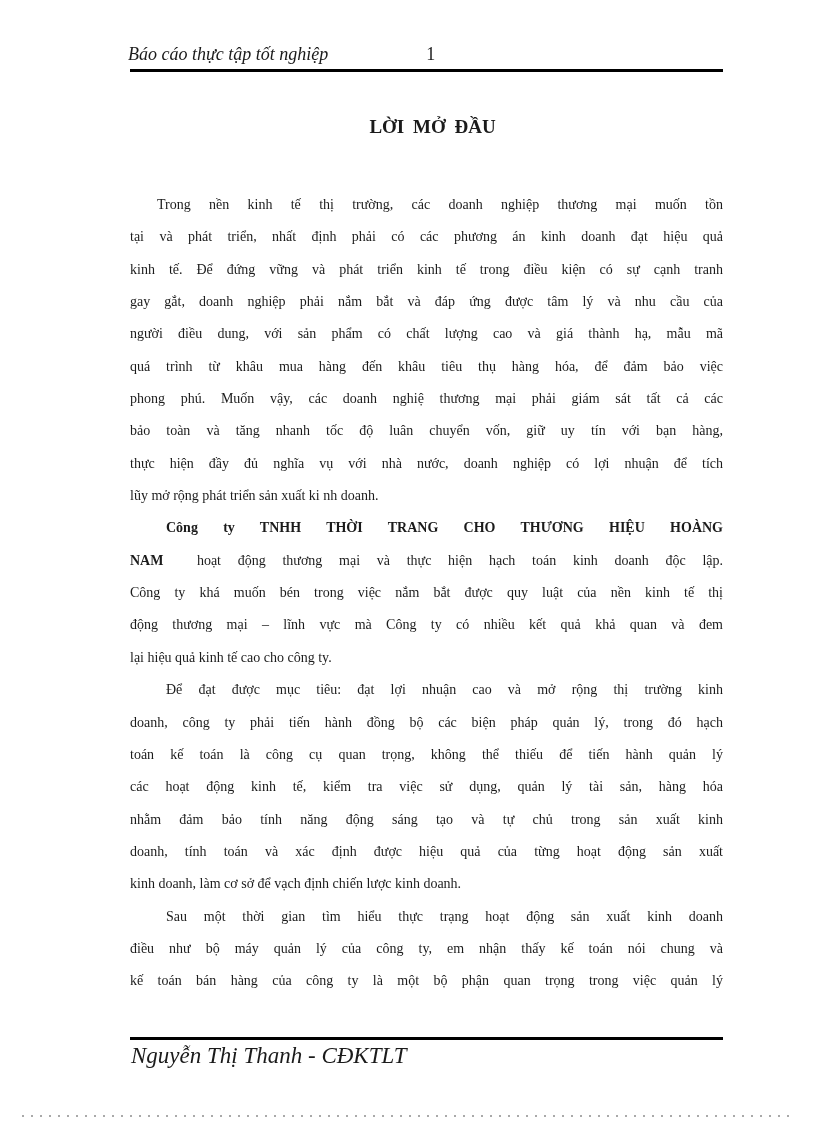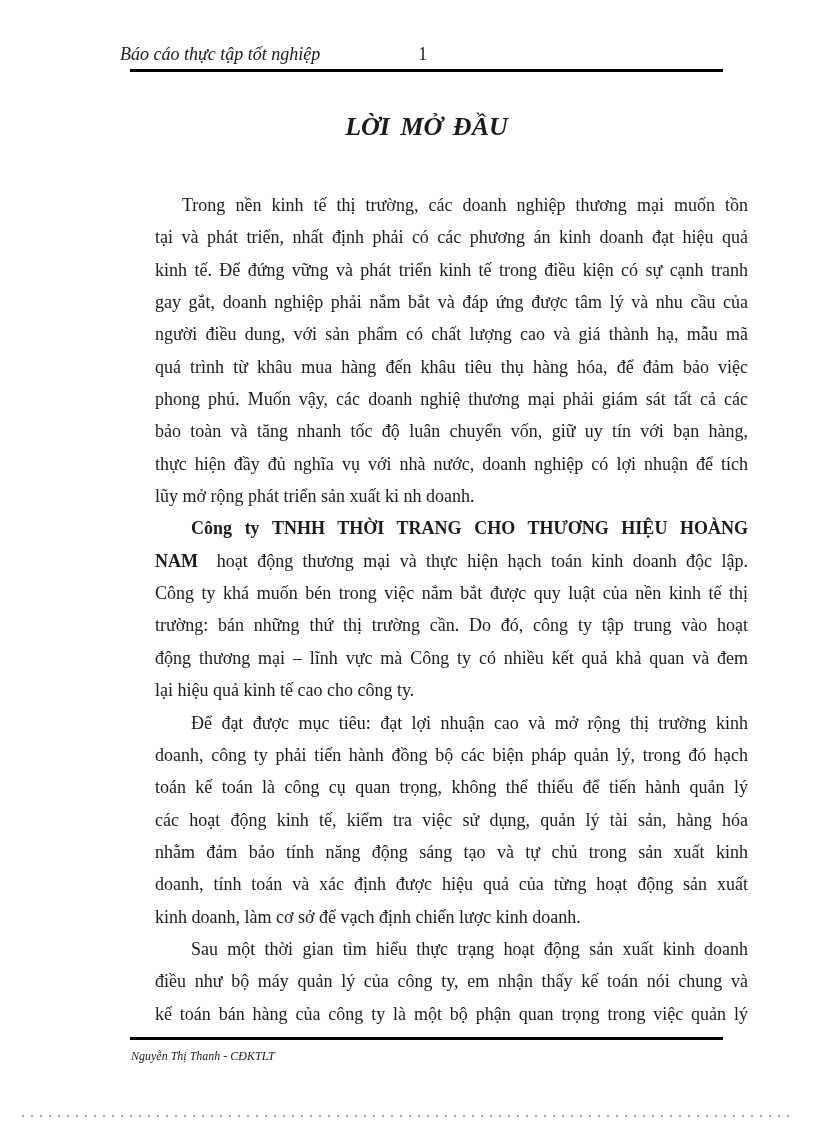--- a/index.html
+++ b/index.html
@@ -7,62 +7,60 @@
     position:relative;
     width:816px;height:1123px;
     margin:0 auto;
     background:#ffffff;
     font-family:"Liberation Serif","DejaVu Serif",serif;
     color:#1b1b1b;
     overflow:hidden;
   }
   
   .header{
-    position:absolute;top:42px;left:120px;width:592px;
+    position:absolute;top:42px;left:128px;width:592px;
     font-size:18px;line-height:24px;
     display:flex;align-items:baseline;
   }
   .header-title{font-style:italic;}
   .header-page-number{margin-left:98px;font-style:normal;}
   .header-rule{
     position:absolute;top:69px;left:130px;width:593px;height:3px;
     background:#000;
   }
   
   .doc-heading{
-    position:absolute;top:113px;left:130px;width:593px;
-    text-align:center;font-weight:bold;font-size:26px;line-height:28px;
+    position:absolute;top:113px;left:136px;width:593px;
+    text-align:center;font-weight:bold;font-size:19px;line-height:28px;
     word-spacing:4px;
-    font-style:italic;
   }
   
   .doc-body{
     position:absolute;top:189px;left:130px;width:593px;
-    font-size:18px;
-    margin-left:25px;
+    font-size:14px;
   }
   .para{margin:0;}
   .line{
     line-height:32.35px;
     text-align:justify;
     text-align-last:justify;
     -moz-text-align-last:justify;
   }
   .line.endline{text-align-last:left;-moz-text-align-last:left;}
   .line.first{text-indent:36px;}
   .para:first-child .line.first{text-indent:27px;}
   .b{font-weight:bold;}
   
   .footer-rule{
     position:absolute;top:1037px;left:130px;width:593px;height:2.5px;
     background:#000;
   }
   .footer{
     position:absolute;top:1044px;left:131px;width:592px;
-    font-style:italic;font-size:12px;line-height:24px;
+    font-style:italic;font-size:23px;line-height:24px;
   }
   
   .text-boundary-bottom{
     position:absolute;top:1115px;left:22px;width:770px;height:2px;
     background:repeating-linear-gradient(to right,#a9a9a9 0 2px,transparent 2px 9px);
   }
 </style>
 </head>
 <body>
 
@@ -86,21 +84,20 @@
         <div class="line">quá trình từ khâu mua hàng đến khâu tiêu thụ hàng hóa, để đảm bảo việc</div>
         <div class="line">phong phú. Muốn vậy, các doanh nghiệ thương mại phải giám sát tất cả các</div>
         <div class="line">bảo toàn và tăng nhanh tốc độ luân chuyển vốn, giữ uy tín với bạn hàng,</div>
         <div class="line">thực hiện đầy đủ nghĩa vụ với nhà nước, doanh nghiệp có lợi nhuận để tích</div>
         <div class="line endline">lũy mở rộng phát triển sản xuất ki nh doanh.</div>
       </div>
       <div class="para">
         <div class="line first"><span class="b">Công ty TNHH THỜI TRANG CHO THƯƠNG HIỆU HOÀNG</span></div>
         <div class="line"><span class="b">NAM</span><span>&nbsp; hoạt động thương mại và thực hiện hạch toán kinh doanh độc lập.</span></div>
         <div class="line">Công ty khá muốn bén trong việc nắm bắt được quy luật của nền kinh tế thị</div>
-        <div class="line">trường: bán những thứ thị trường cần. Do đó, công ty tập trung vào hoạt</div>
         <div class="line">động thương mại – lĩnh vực mà Công ty có nhiều kết quả khả quan và đem</div>
         <div class="line endline">lại hiệu quả kinh tế cao cho công ty.</div>
       </div>
       <div class="para">
         <div class="line first">Để đạt được mục tiêu: đạt lợi nhuận cao và mở rộng thị trường kinh</div>
         <div class="line">doanh, công ty phải tiến hành đồng bộ các biện pháp quản lý, trong đó hạch</div>
         <div class="line">toán kế toán là công cụ quan trọng, không thể thiếu để tiến hành quản lý</div>
         <div class="line">các hoạt động kinh tế, kiểm tra việc sử dụng, quản lý tài sản, hàng hóa</div>
         <div class="line">nhằm đảm bảo tính năng động sáng tạo và tự chủ trong sản xuất kinh</div>
         <div class="line">doanh, tính toán và xác định được hiệu quả của từng hoạt động sản xuất</div>

